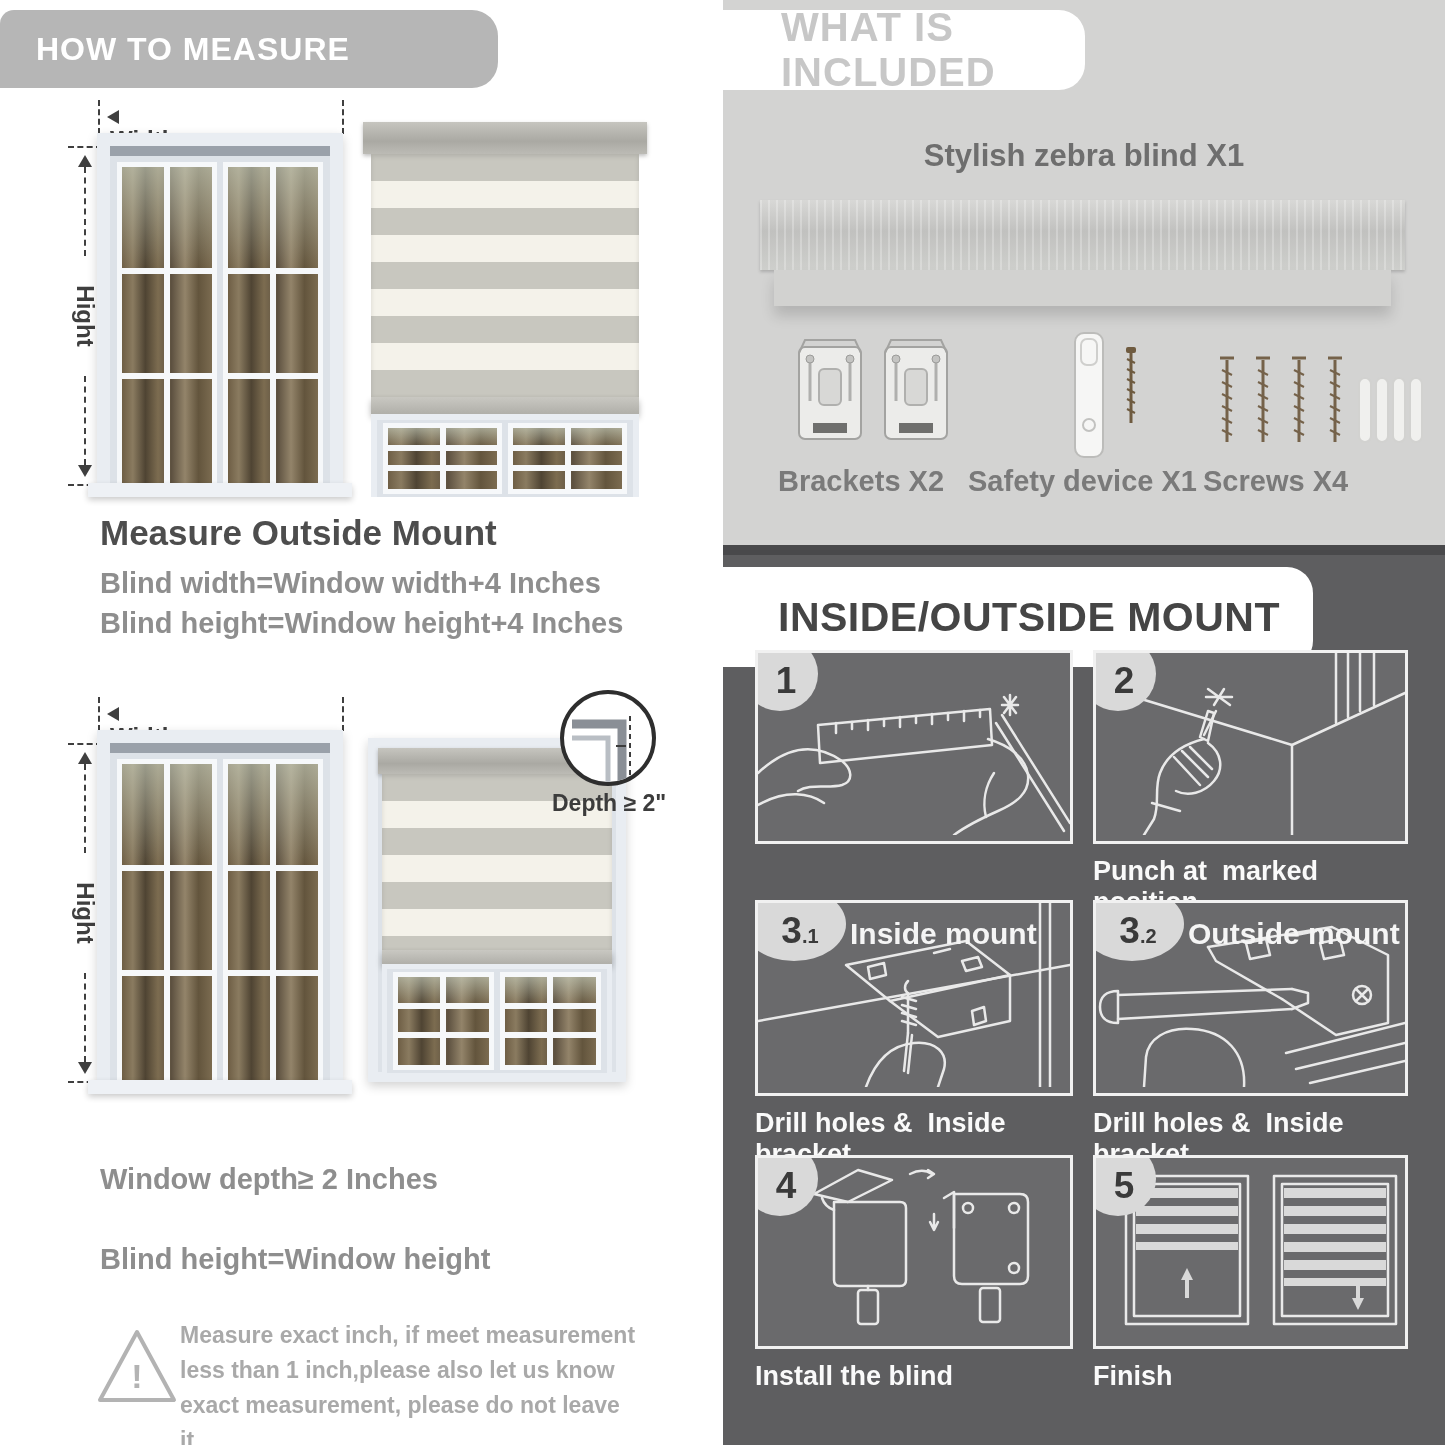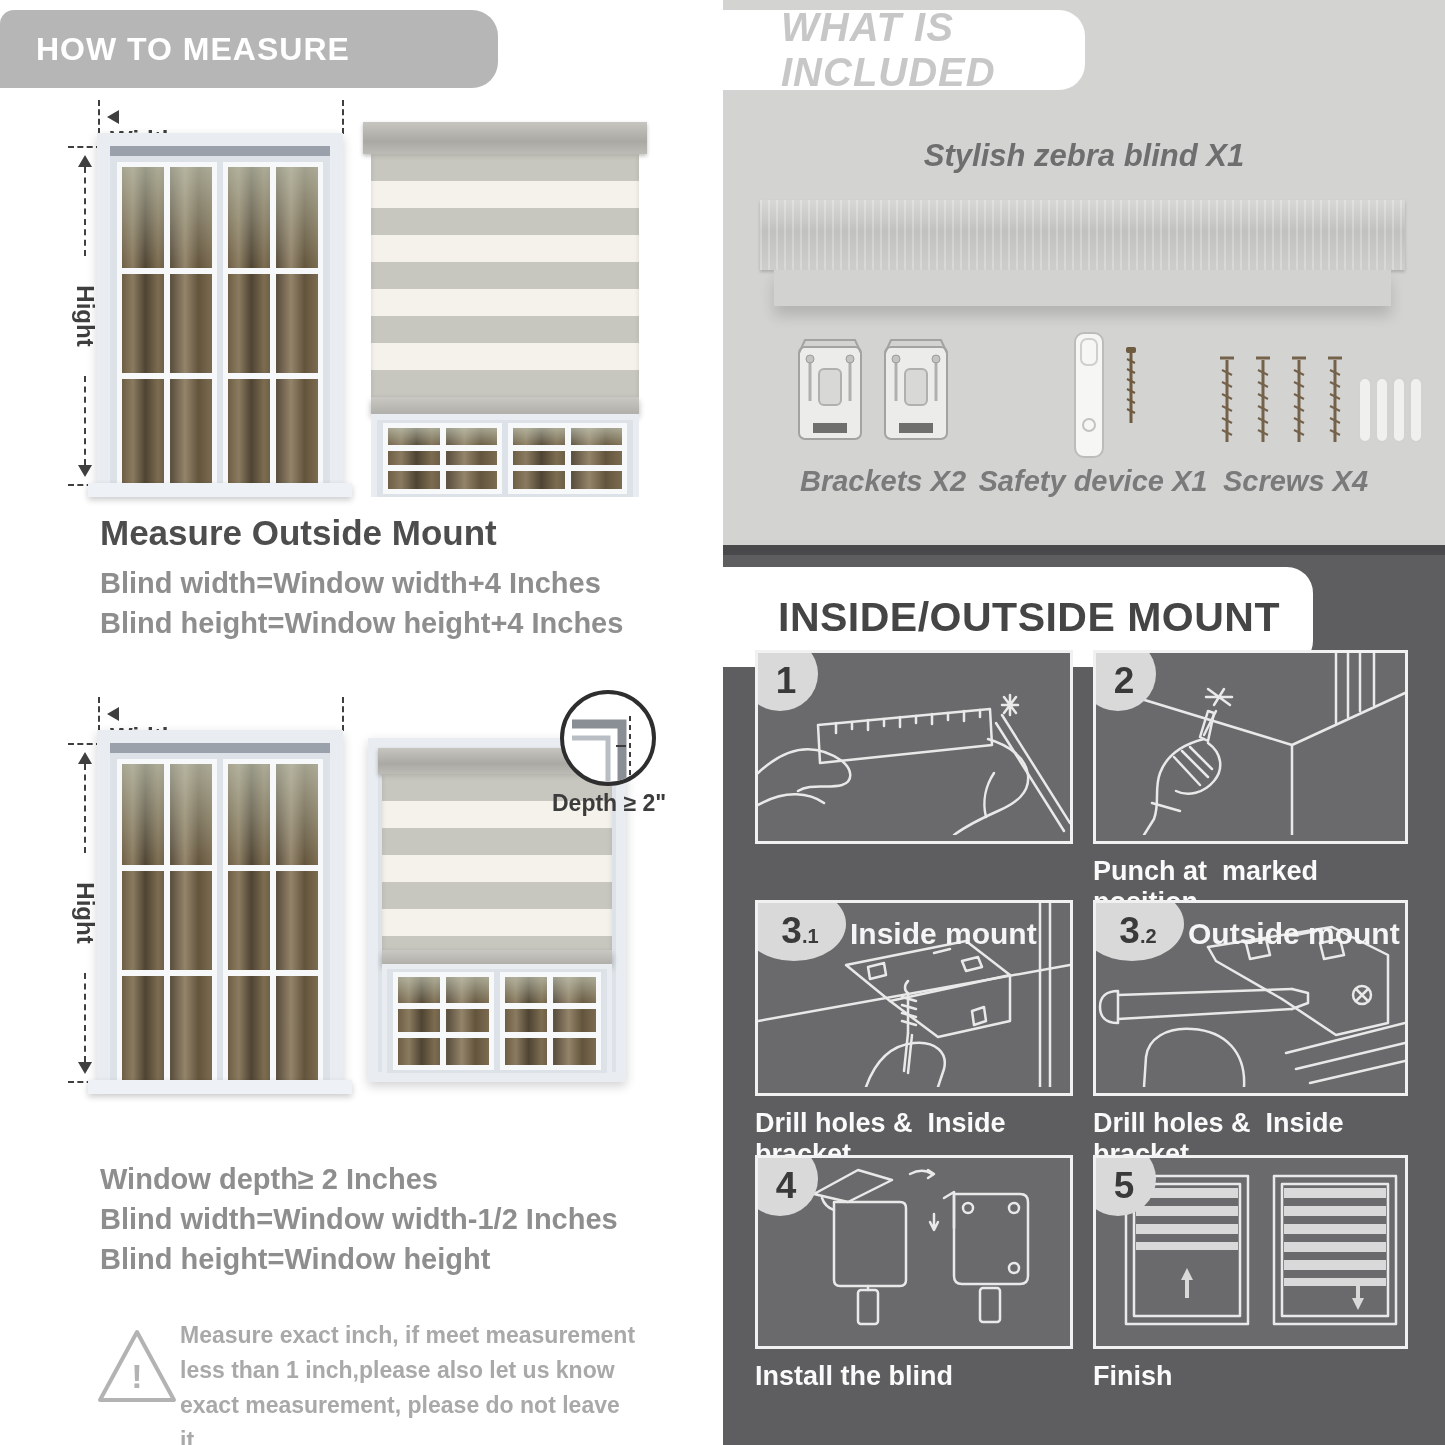--- a/index.html
+++ b/index.html
@@ -58,35 +58,35 @@
 
   
   .magnifier{position:absolute;width:96px;height:96px;border-radius:50%;background:#ffffff;
              border:4px solid #2e2e2e;z-index:5;overflow:hidden;}
   .depth-label{position:absolute;font-size:23px;font-weight:bold;color:#3c3c3c;}
 
   
   .note-text{position:absolute;color:#a9a9a9;font-size:23px;font-weight:bold;line-height:35px;width:460px;}
 
   
-  .panel-light{position:absolute;left:723px;top:0;width:722px;height:545px;background:#d3d3d2;font-style:italic;}
+  .panel-light{position:absolute;left:723px;top:0;width:722px;height:545px;background:#d3d3d2;}
   .hdr-included{position:absolute;left:0;top:10px;width:362px;height:80px;background:#ffffff;
                 border-radius:0 26px 26px 0;display:flex;align-items:center;padding-left:58px;
                 color:#c7c7c7;font-size:40px;font-weight:bold;letter-spacing:1px;}
   .product-label{position:absolute;left:0;top:138px;width:100%;text-align:center;
                  color:#6e6e6e;font-size:31px;font-weight:bold;}
   .headrail{position:absolute;left:37px;top:200px;width:645px;height:108px;}
   .hr-top{position:absolute;left:0;top:0;right:0;height:70px;
           background:linear-gradient(180deg,#d8d8d6,#c1c1bf 45%,#cecfcc);
           box-shadow:0 2px 3px rgba(0,0,0,.18);}
   .hr-top:after{content:"";position:absolute;inset:0;
           background:repeating-linear-gradient(90deg, rgba(255,255,255,.25) 0 2px, rgba(0,0,0,0) 2px 8px);}
   .hr-bot{position:absolute;left:14px;right:14px;top:70px;height:36px;background:#d2d2d0;
           box-shadow:0 10px 14px rgba(0,0,0,.15);}
-  .item-label{position:absolute;color:#7a7a7a;font-size:29px;font-weight:bold;text-align:center;}
+  .item-label{position:absolute;color:#7a7a7a;font-size:29px;font-weight:bold;text-align:left;}
 
   .strip-dark{position:absolute;left:723px;top:545px;width:722px;height:10px;background:#49494b;}
   .panel-dark{position:absolute;left:723px;top:555px;width:722px;height:890px;background:#5e5e60;}
   .hdr-mount{position:absolute;left:723px;top:567px;width:590px;height:100px;background:#ffffff;
              border-radius:0 26px 26px 0;display:flex;align-items:center;padding-left:55px;
              color:#454545;font-size:41px;font-weight:bold;letter-spacing:.5px;}
 
   .step{position:absolute;}
   .frame{position:relative;border:3px solid #f1f1f1;background:#6a6a6c;overflow:hidden;}
   .badge{position:absolute;top:-16px;left:-16px;width:76px;height:74px;border-radius:50%;
@@ -221,21 +221,20 @@
     <svg width="96" height="96" viewBox="0 0 96 96">
       <path d="M8,30 L58,30 L58,88" stroke="#8a8f96" stroke-width="9" fill="none"></path>
       <path d="M8,44 L44,44 L44,88" stroke="#b9bec4" stroke-width="5" fill="none"></path>
       <path d="M66,22 L66,88" stroke="#3c3c3c" stroke-width="2" stroke-dasharray="5 4" fill="none"></path>
       <path d="M52,52 L62,52" stroke="#3c3c3c" stroke-width="2" fill="none"></path>
     </svg>
   </div>
   <div class="depth-label" style="left:552px;top:790px;" data-name="depth-label">Depth ≥ 2"</div>
 
   <div class="sec-line" style="left:100px;top:1163px;" data-name="inside-mount-line1">Window depth≥ 2 Inches</div>
-  <div class="sec-line" style="left:100px;top:1203px;" data-name="inside-mount-line2">Blind width=Window width-1/2 Inches</div>
   <div class="sec-line" style="left:100px;top:1243px;" data-name="inside-mount-line3">Blind height=Window height</div>
 
   <svg style="position:absolute;left:92px;top:1322px;" width="90" height="90" viewBox="0 0 90 90" data-name="warning-triangle-icon">
     <path d="M45,10 L82,78 L8,78 Z" fill="none" stroke="#b3b3b3" stroke-width="4" stroke-linejoin="round"></path>
     <text x="45" y="66" text-anchor="middle" font-family="Liberation Sans, sans-serif" font-size="34" font-weight="bold" fill="#b3b3b3" data-name="warning-exclamation">!</text>
   </svg>
   <div class="note-text" style="left:180px;top:1318px;" data-name="measure-note">Measure exact inch, if meet measurement less than 1 inch,please also let us know exact measurement, please do not leave it</div>
 
   <div class="panel-light" data-name="what-is-included-panel">
     <div class="hdr-included" data-name="what-is-included-header">

